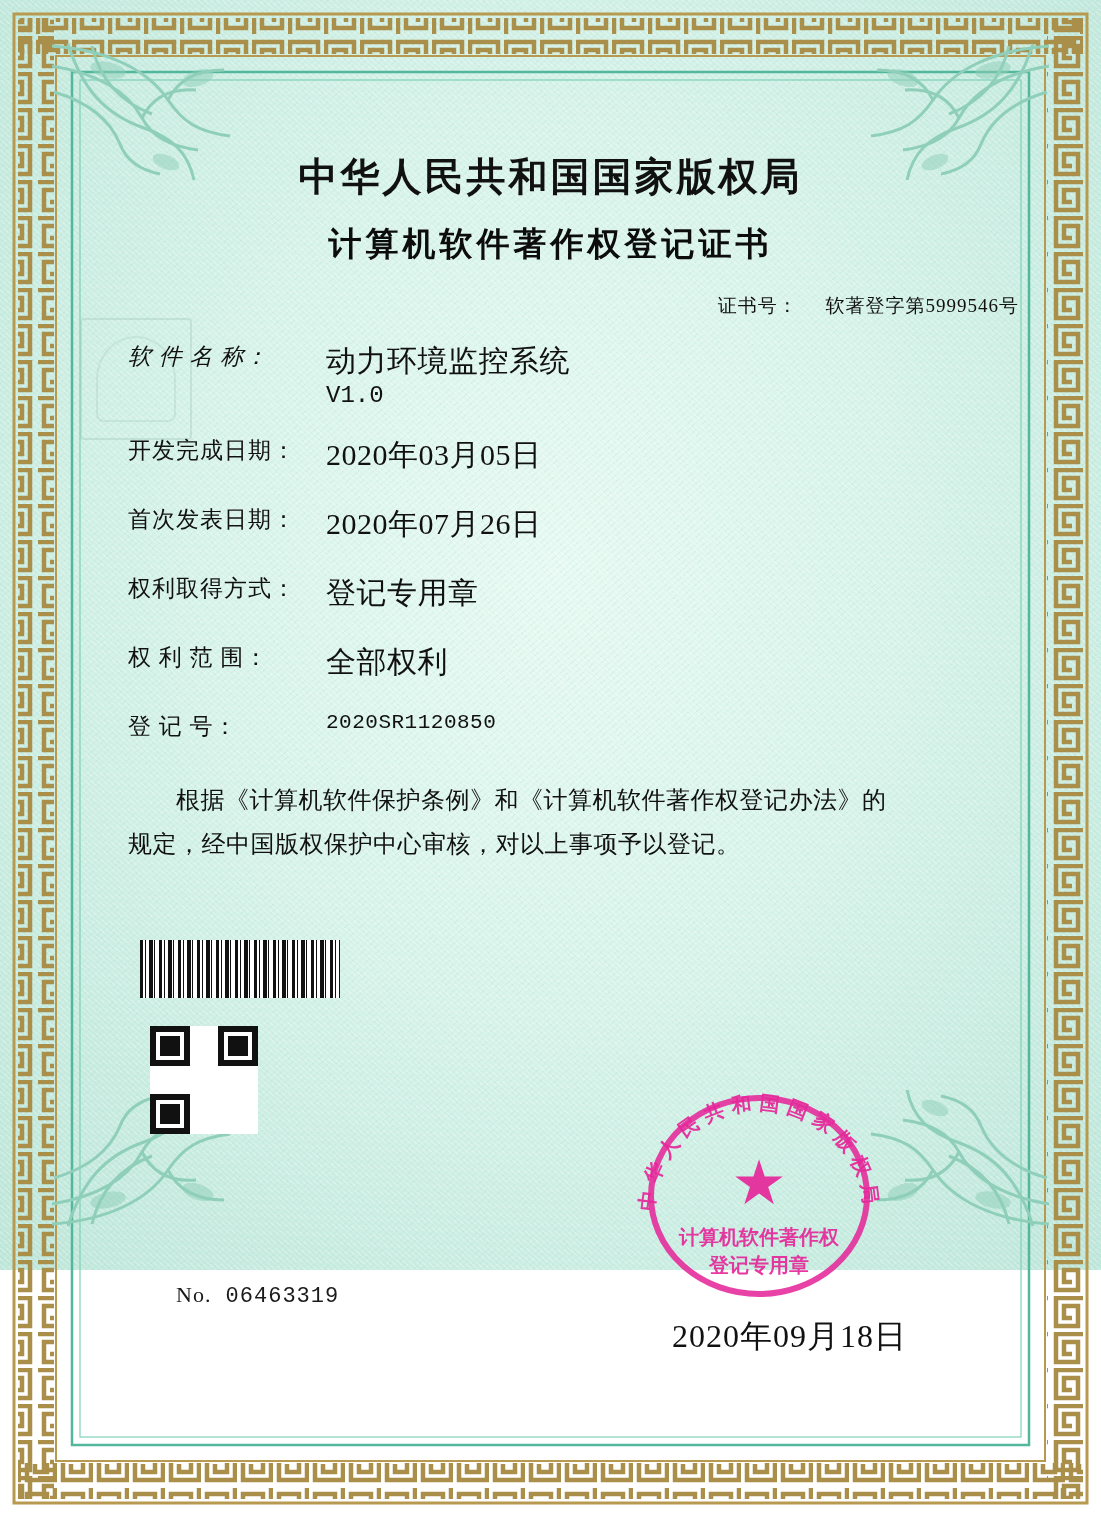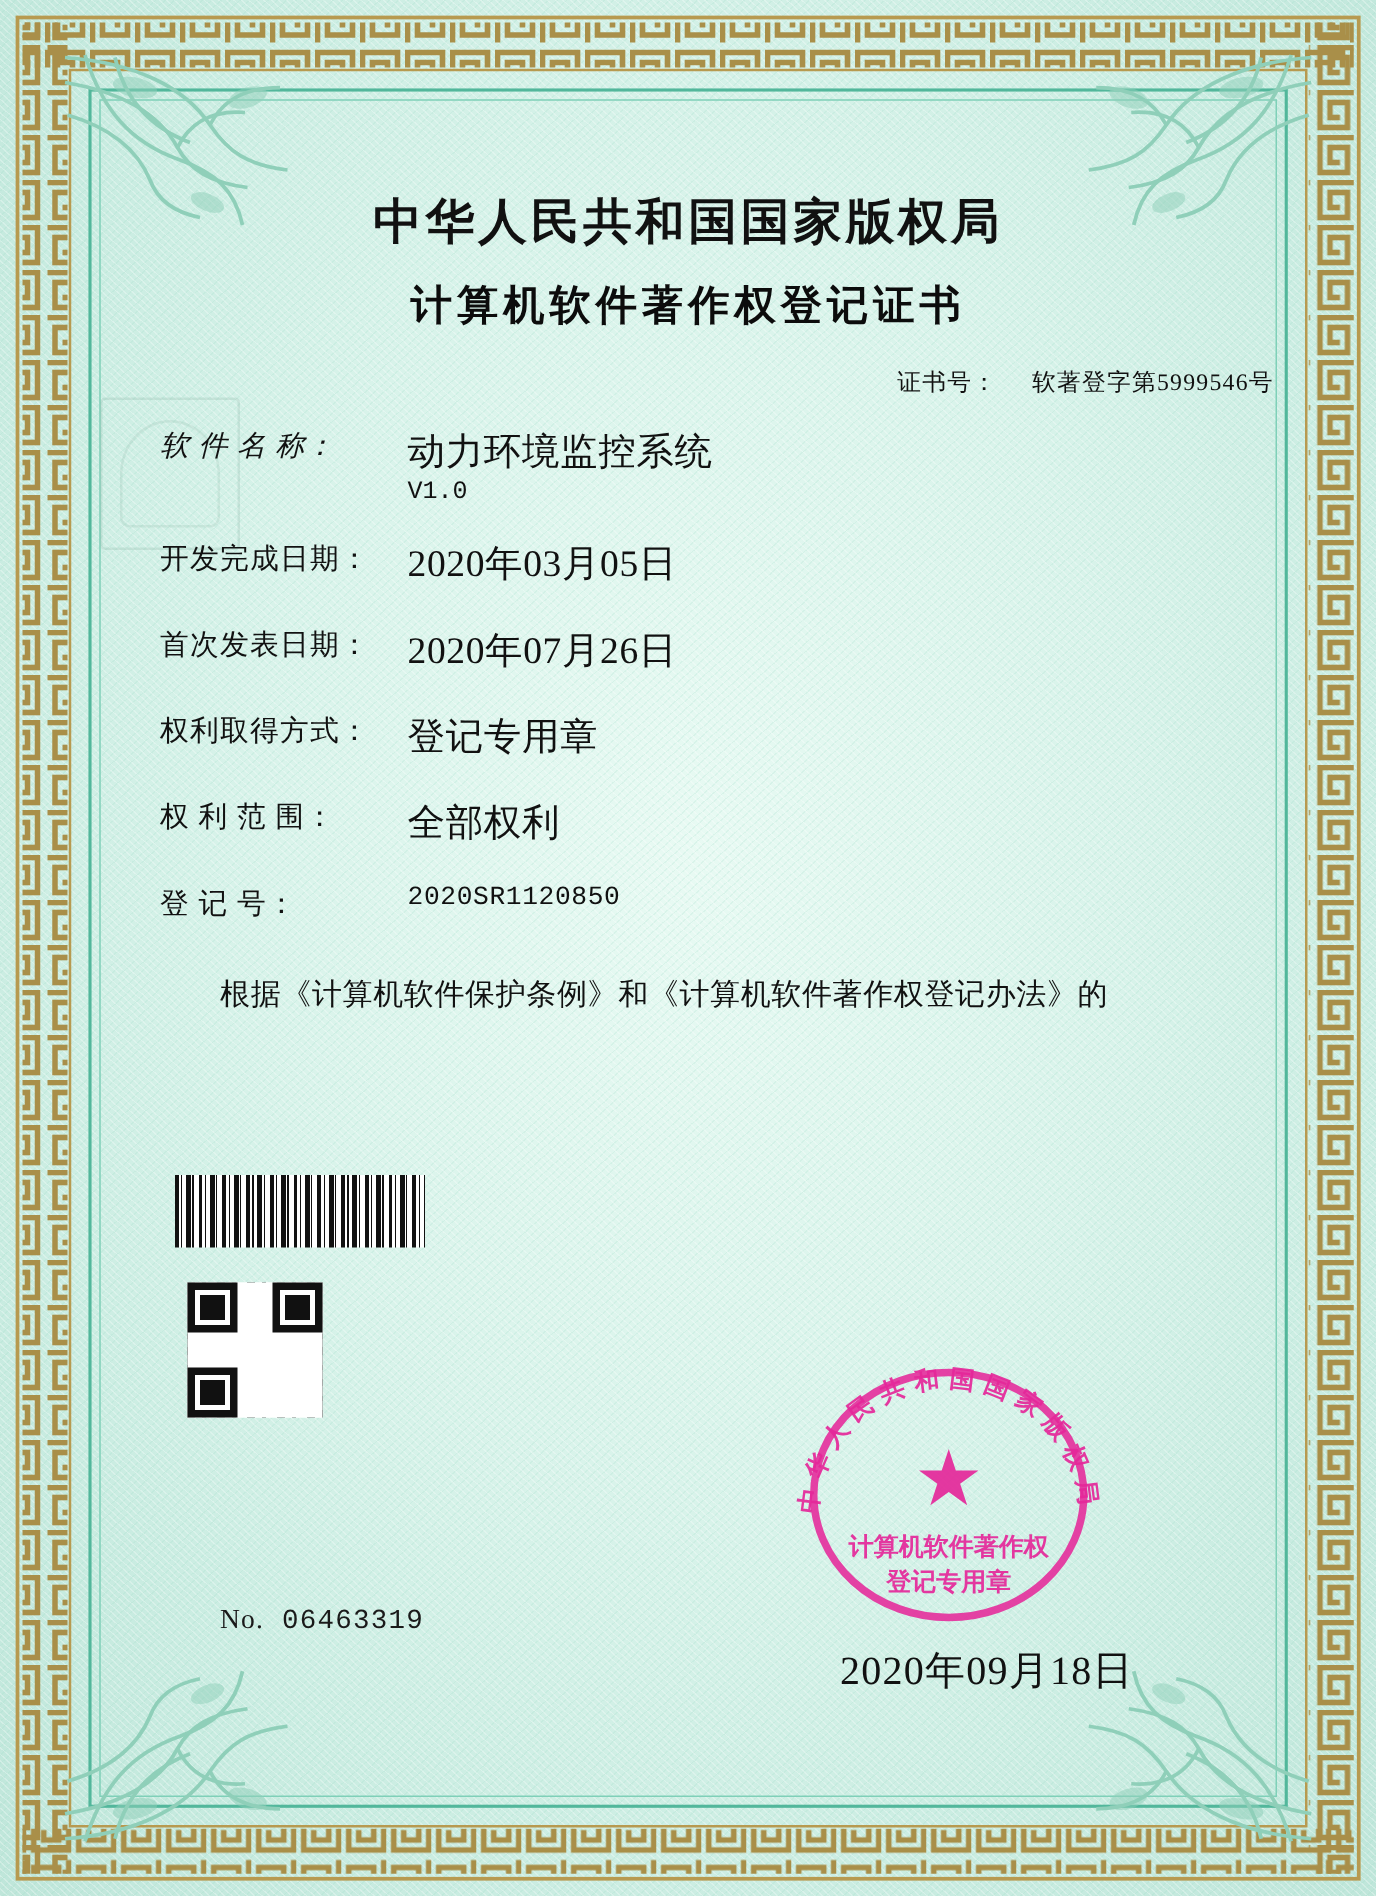--- a/index.html
+++ b/index.html
@@ -10,21 +10,21 @@
   body {
     width: 1101px;
     height: 1517px;
     font-family: "Liberation Serif", "DejaVu Serif", serif;
     overflow: hidden;
   }
 
   #certificate {
     position: relative;
     width: 1101px;
-    height: 1517px;
+    height: 1270px;
     background:
       radial-gradient(ellipse at 50% 45%, #e8faf3 0%, #d8f3ea 45%, #c9ece1 75%, #bfe6da 100%);
     box-sizing: border-box;
   }
 
   
   #paper-texture {
     position: absolute;
     inset: 0;
     background-image:
@@ -121,21 +121,21 @@
   }
   .field-value.mono {
     font-family: "Liberation Mono", "DejaVu Sans Mono", monospace;
     font-size: 21px;
   }
 
   #software-name-row { margin-bottom: 0; }
   #software-version {
     padding-left: 198px;
     font-family: "Liberation Mono", "DejaVu Sans Mono", monospace;
-    font-size: 20px;
+    font-size: 24px;
     margin-bottom: 26px;
   }
 
   #owner-row { margin-bottom: 70px; }
 
   #dates-block .field-row { margin-bottom: 28px; }
 
   #statement {
     margin-top: 36px;
     padding: 0 10px 0 58px;
@@ -382,20 +382,21 @@
         <div class="field-row">
           <span class="field-label tight">登 记 号：</span>
           <span class="field-value mono">2020SR1120850</span>
         </div>
       </div>
 
     </div>
 
     <div id="statement">
       <div><span class="indent"></span><span>根据《计算机软件保护条例》和《计算机软件著作权登记办法》的</span></div>
+      <div>规定，经中国版权保护中心审核，对以上事项予以登记。</div>
     </div>
 
   </div>
 
   <div id="codes">
     <div id="barcode"></div>
     <div id="qrcode">
       <span class="qr-eye" id="qr-eye-tl"></span>
       <span class="qr-eye" id="qr-eye-tr"></span>
       <span class="qr-eye" id="qr-eye-bl"></span>

